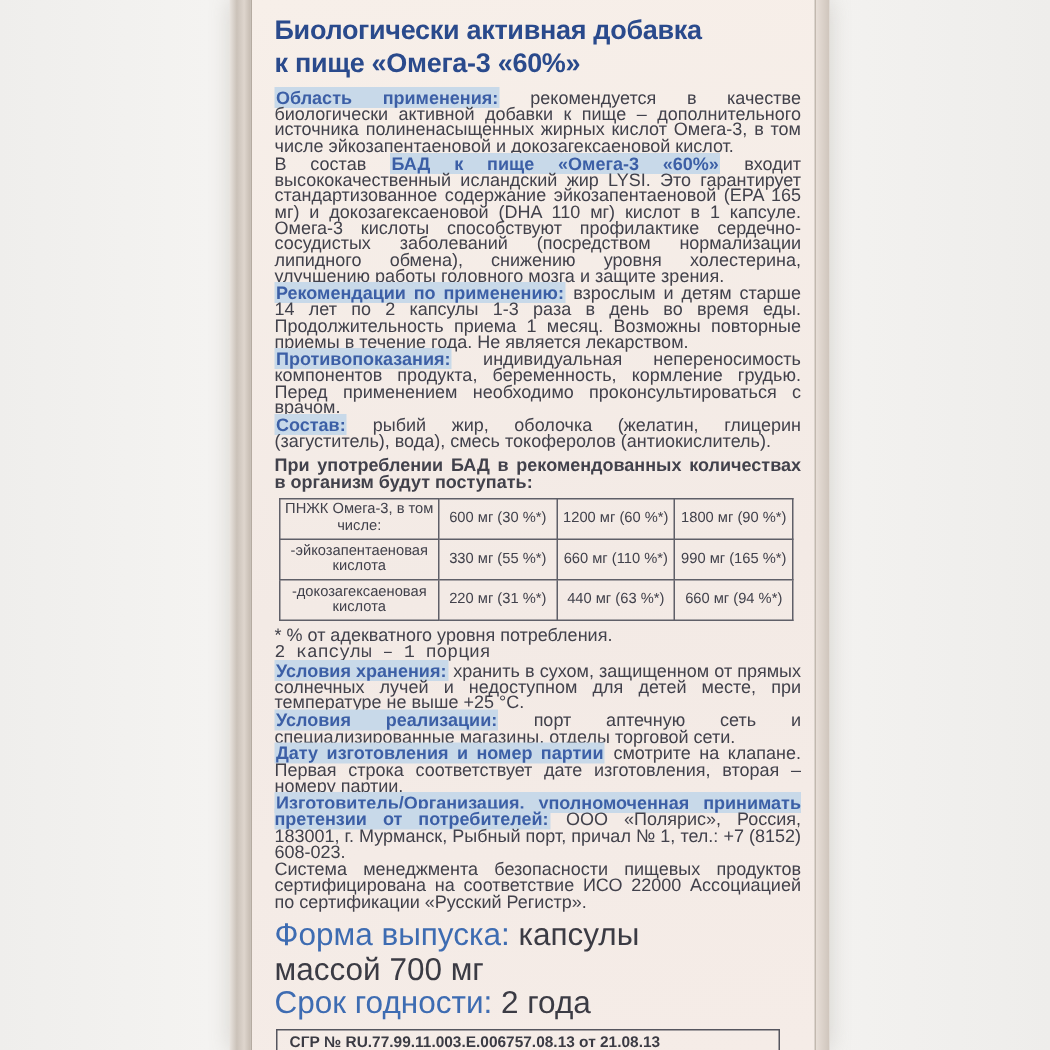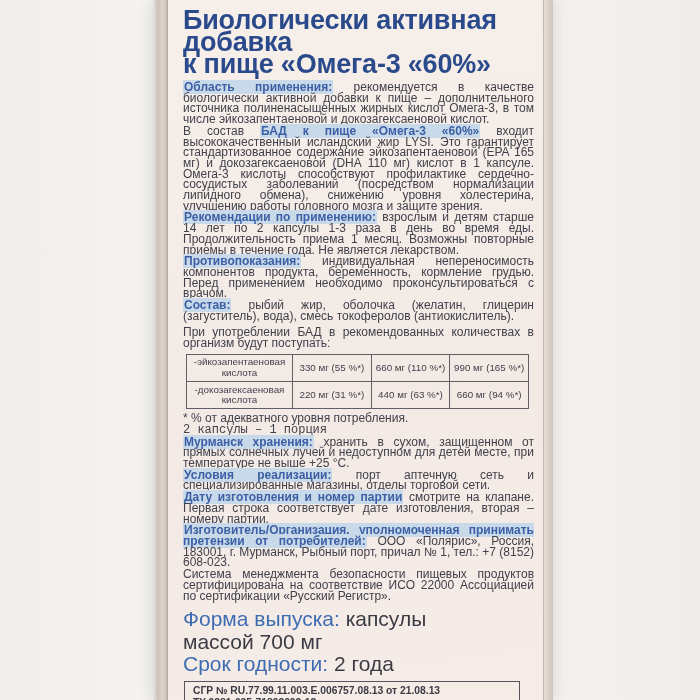--- a/index.html
+++ b/index.html
@@ -14,26 +14,26 @@
     box-shadow:0 0 14px rgba(120,110,100,.25);}
   .edge-left{width:14px;height:100%;
     background:linear-gradient(90deg,#e9e4df 0%,#cbc2b9 35%,#ded5cd 70%,#c6bcb2 100%);
     border-right:1px solid #b5aba1;}
   .edge-right{width:9px;height:100%;
     background:linear-gradient(90deg,#e7ded7 0%,#cfc5bc 100%);
     border-left:1px solid #c2b8ae;}
   .face{flex:1;box-sizing:border-box;height:100%;
     background:linear-gradient(172deg,#f7efe9 0%,#f3eae5 55%,#f5ece7 100%);
     padding:6px 9px 0 15px;}
-  .title{color:#2a4a8c;font-weight:700;font-size:27px;line-height:22px;
+  .title{color:#2a4a8c;font-weight:700;font-size:18px;line-height:22px;
     letter-spacing:-0.2px;margin:3px 0 7px 0;}
   .bodytext p{font-size:12px;line-height:10.7px;color:#41414b;
     text-align:justify;margin:0 0 1px 0;}
   .lead{color:#3c5fa6;font-weight:700;background:#c8d9e9;padding:0 1px;}
-  .intro{margin-top:6px !important;}
+  .intro{margin-top:6px !important;font-weight:bold;}
   table.nutri{border-collapse:collapse;width:calc(100% - 8px);margin:5px 4px 4px 3px;
     font-size:9.8px;line-height:10.6px;color:#41414b;text-align:center;}
   table.nutri th,table.nutri td{border:1px solid #5f5f68;padding:2.5px 2px;font-weight:400;}
   table.nutri col.c1{width:31%;}
   table.nutri col.cn{width:23%;}
   .footnote{margin-top:4px !important;text-align:right;}
   .plainline{text-align:right;font-family:Liberation Mono, monospace;}
   .bigblock{margin-top:7px;font-size:21px;line-height:22.5px;color:#3b3b44;}
   .biglead{color:#3e6cb2;font-weight:400;}
   .regbox{box-sizing:border-box;margin:5px 14px 0 1px;border:1.5px solid #55555e;
@@ -73,38 +73,44 @@
 
         <table class="nutri">
           <colgroup>
               <col class="c1">
               <col class="cn">
               <col class="cn">
               <col class="cn">
             </colgroup>
           <tbody>
           <tr>
+            <td>ПНЖК Омега-3, в том числе:</td>
+            <td>600 мг (30 %*)</td>
+            <td>1200 мг (60 %*)</td>
+            <td>1800 мг (90 %*)</td>
+          </tr>
+          <tr>
             <td>-эйкозапентаеновая кислота</td>
             <td>330 мг (55 %*)</td>
             <td>660 мг (110 %*)</td>
             <td>990 мг (165 %*)</td>
           </tr>
           <tr>
             <td>-докозагексаеновая кислота</td>
             <td>220 мг (31 %*)</td>
             <td>440 мг (63 %*)</td>
             <td>660 мг (94 %*)</td>
           </tr>
         </tbody>
           </table>
 
         <p class="footnote">* % от адекватного уровня потребления.</p>
         <p class="plainline">2 капсулы – 1 порция</p>
 
-        <p><span class="lead">Мурманск хранения:</span>
+        <p><span class="lead">Условия хранения:</span>
 <span>хранить в сухом, защищенном от прямых солнечных лучей и недоступном для детей месте, при температуре не выше +25 °C.</span></p>
 
         <p><span class="lead">Условия реализации:</span>
 <span>порт аптечную сеть и специализированные магазины, отделы торговой сети.</span></p>
 
         <p><span class="lead">Дату изготовления и номер партии</span>
 <span>смотрите на клапане. Первая строка соответствует дате изготовления, вторая – номеру партии.</span></p>
 
         <p><span class="lead">Изготовитель/Организация, уполномоченная принимать претензии от потребителей:</span>
 <span>ООО «Полярис», Россия, 183001, г. Мурманск, Рыбный порт, причал № 1, тел.: +7 (8152) 608-023.</span></p>

